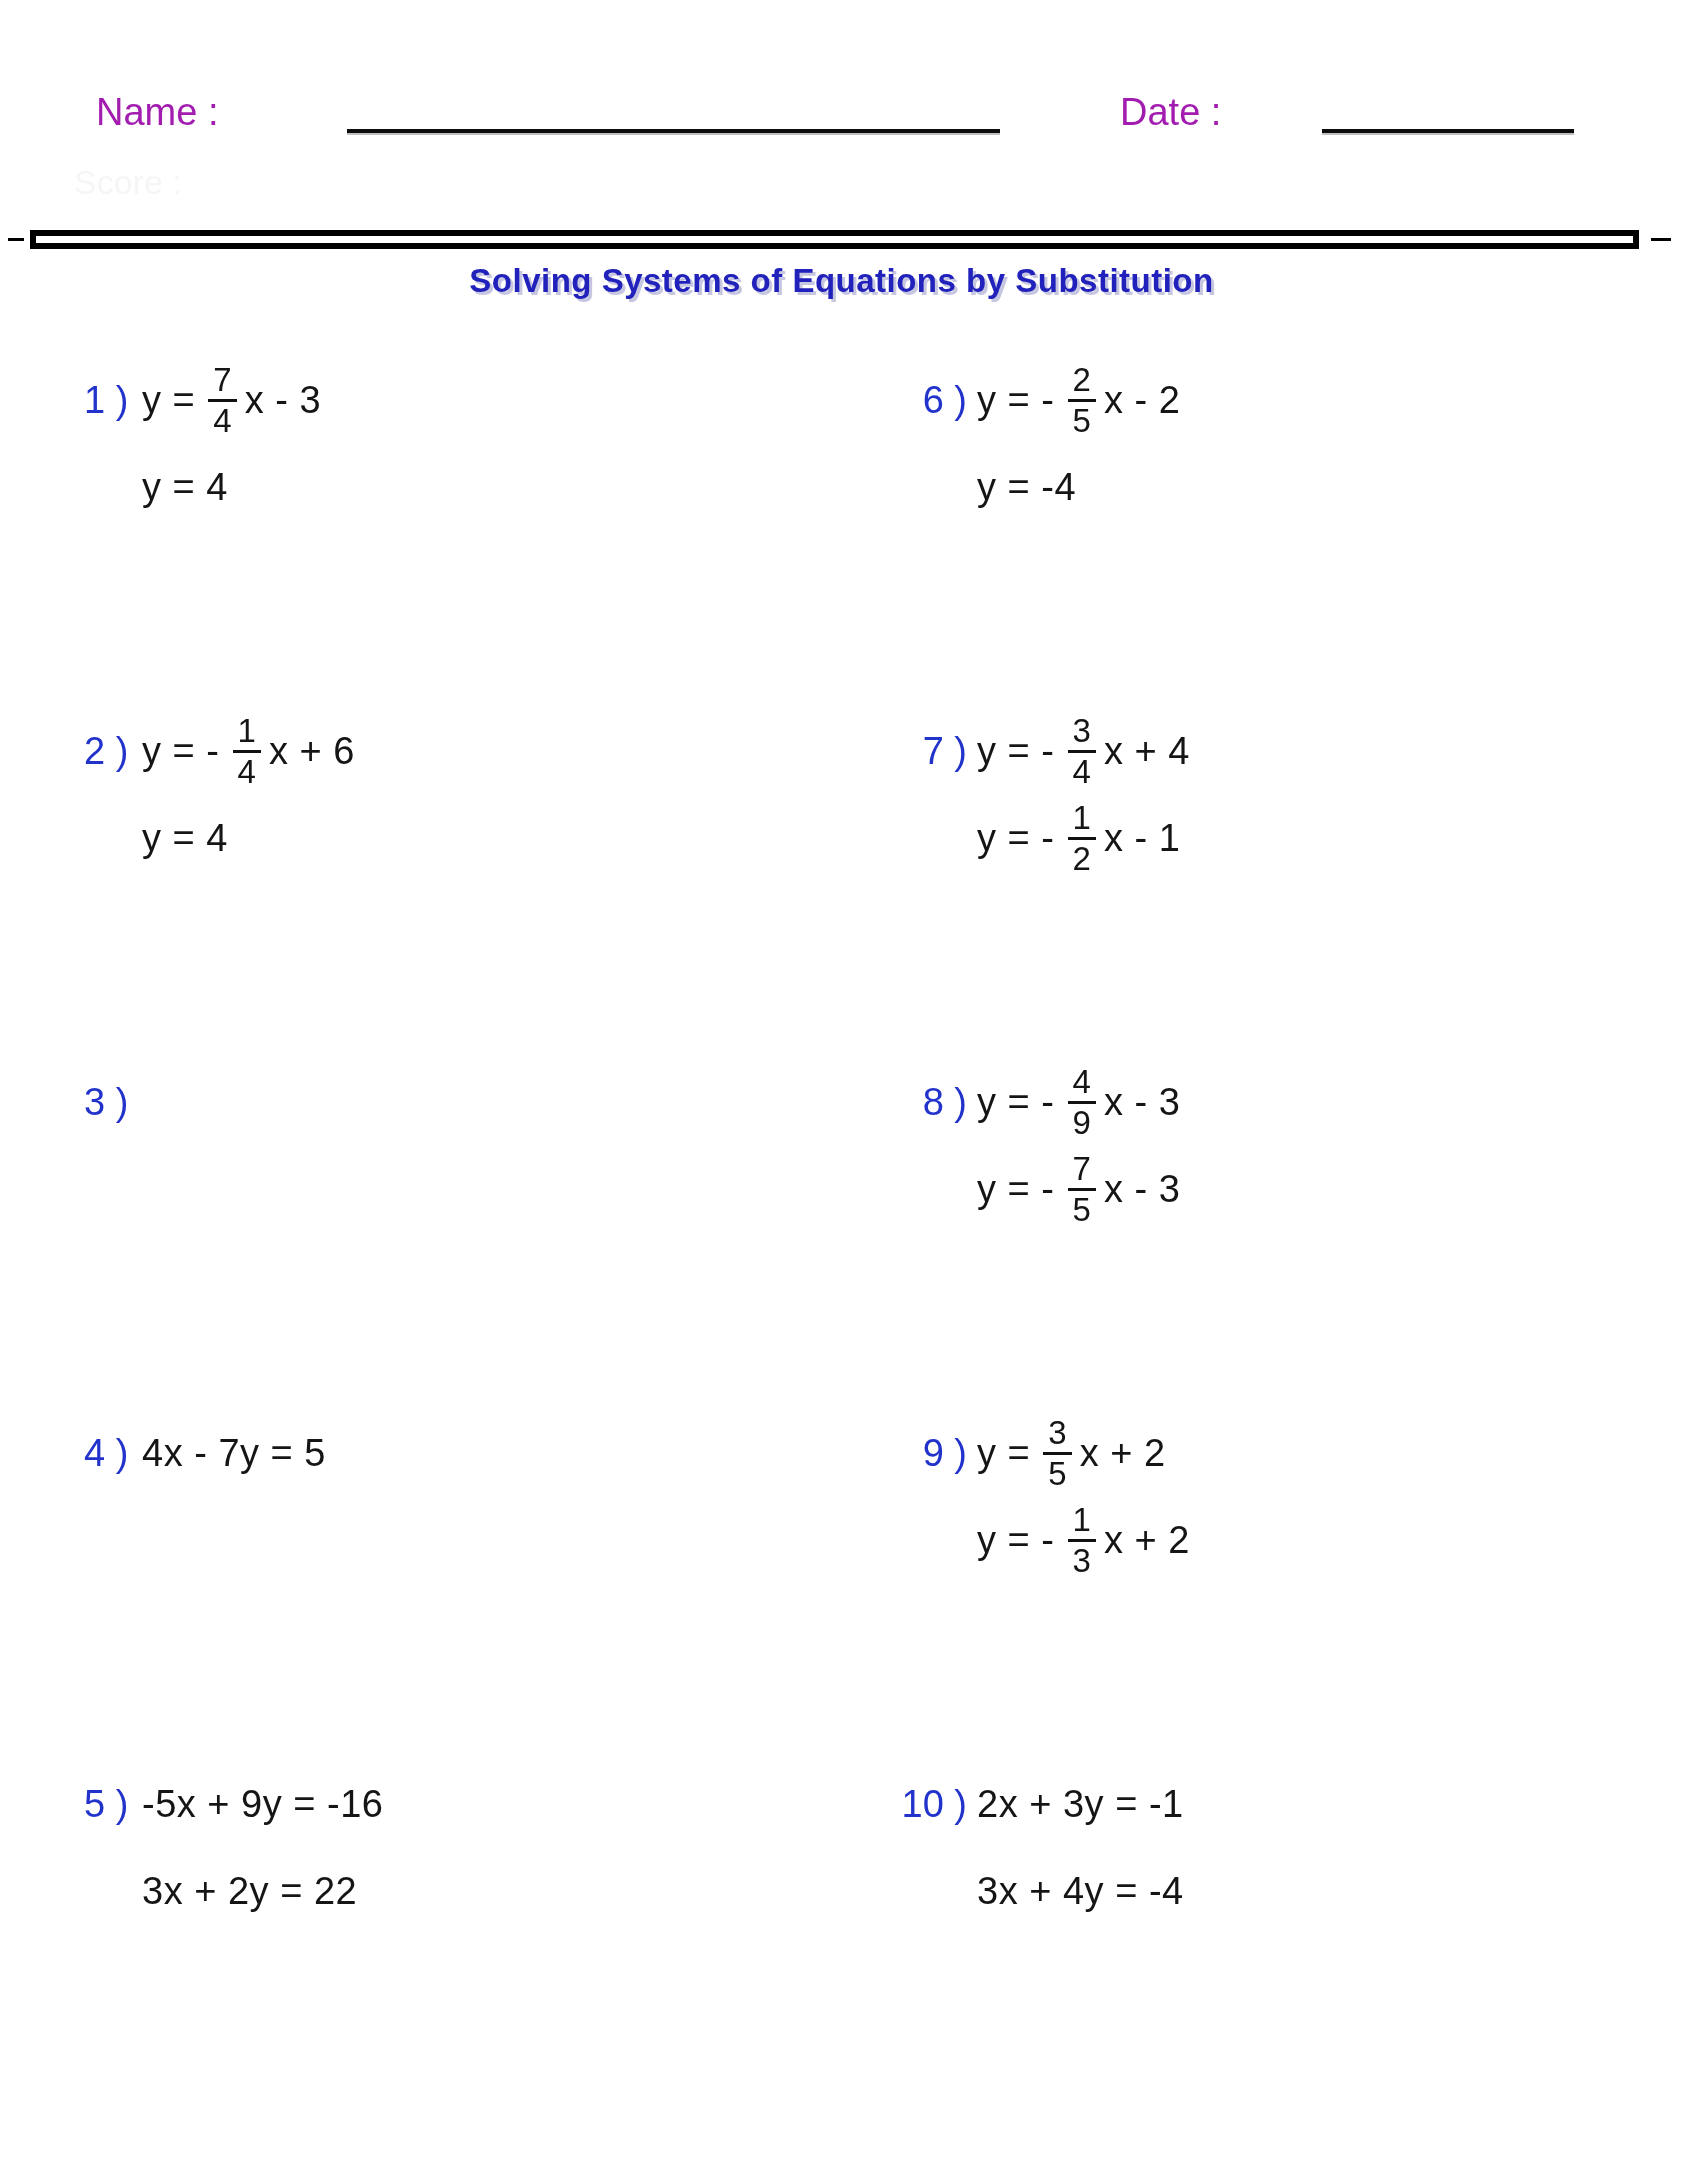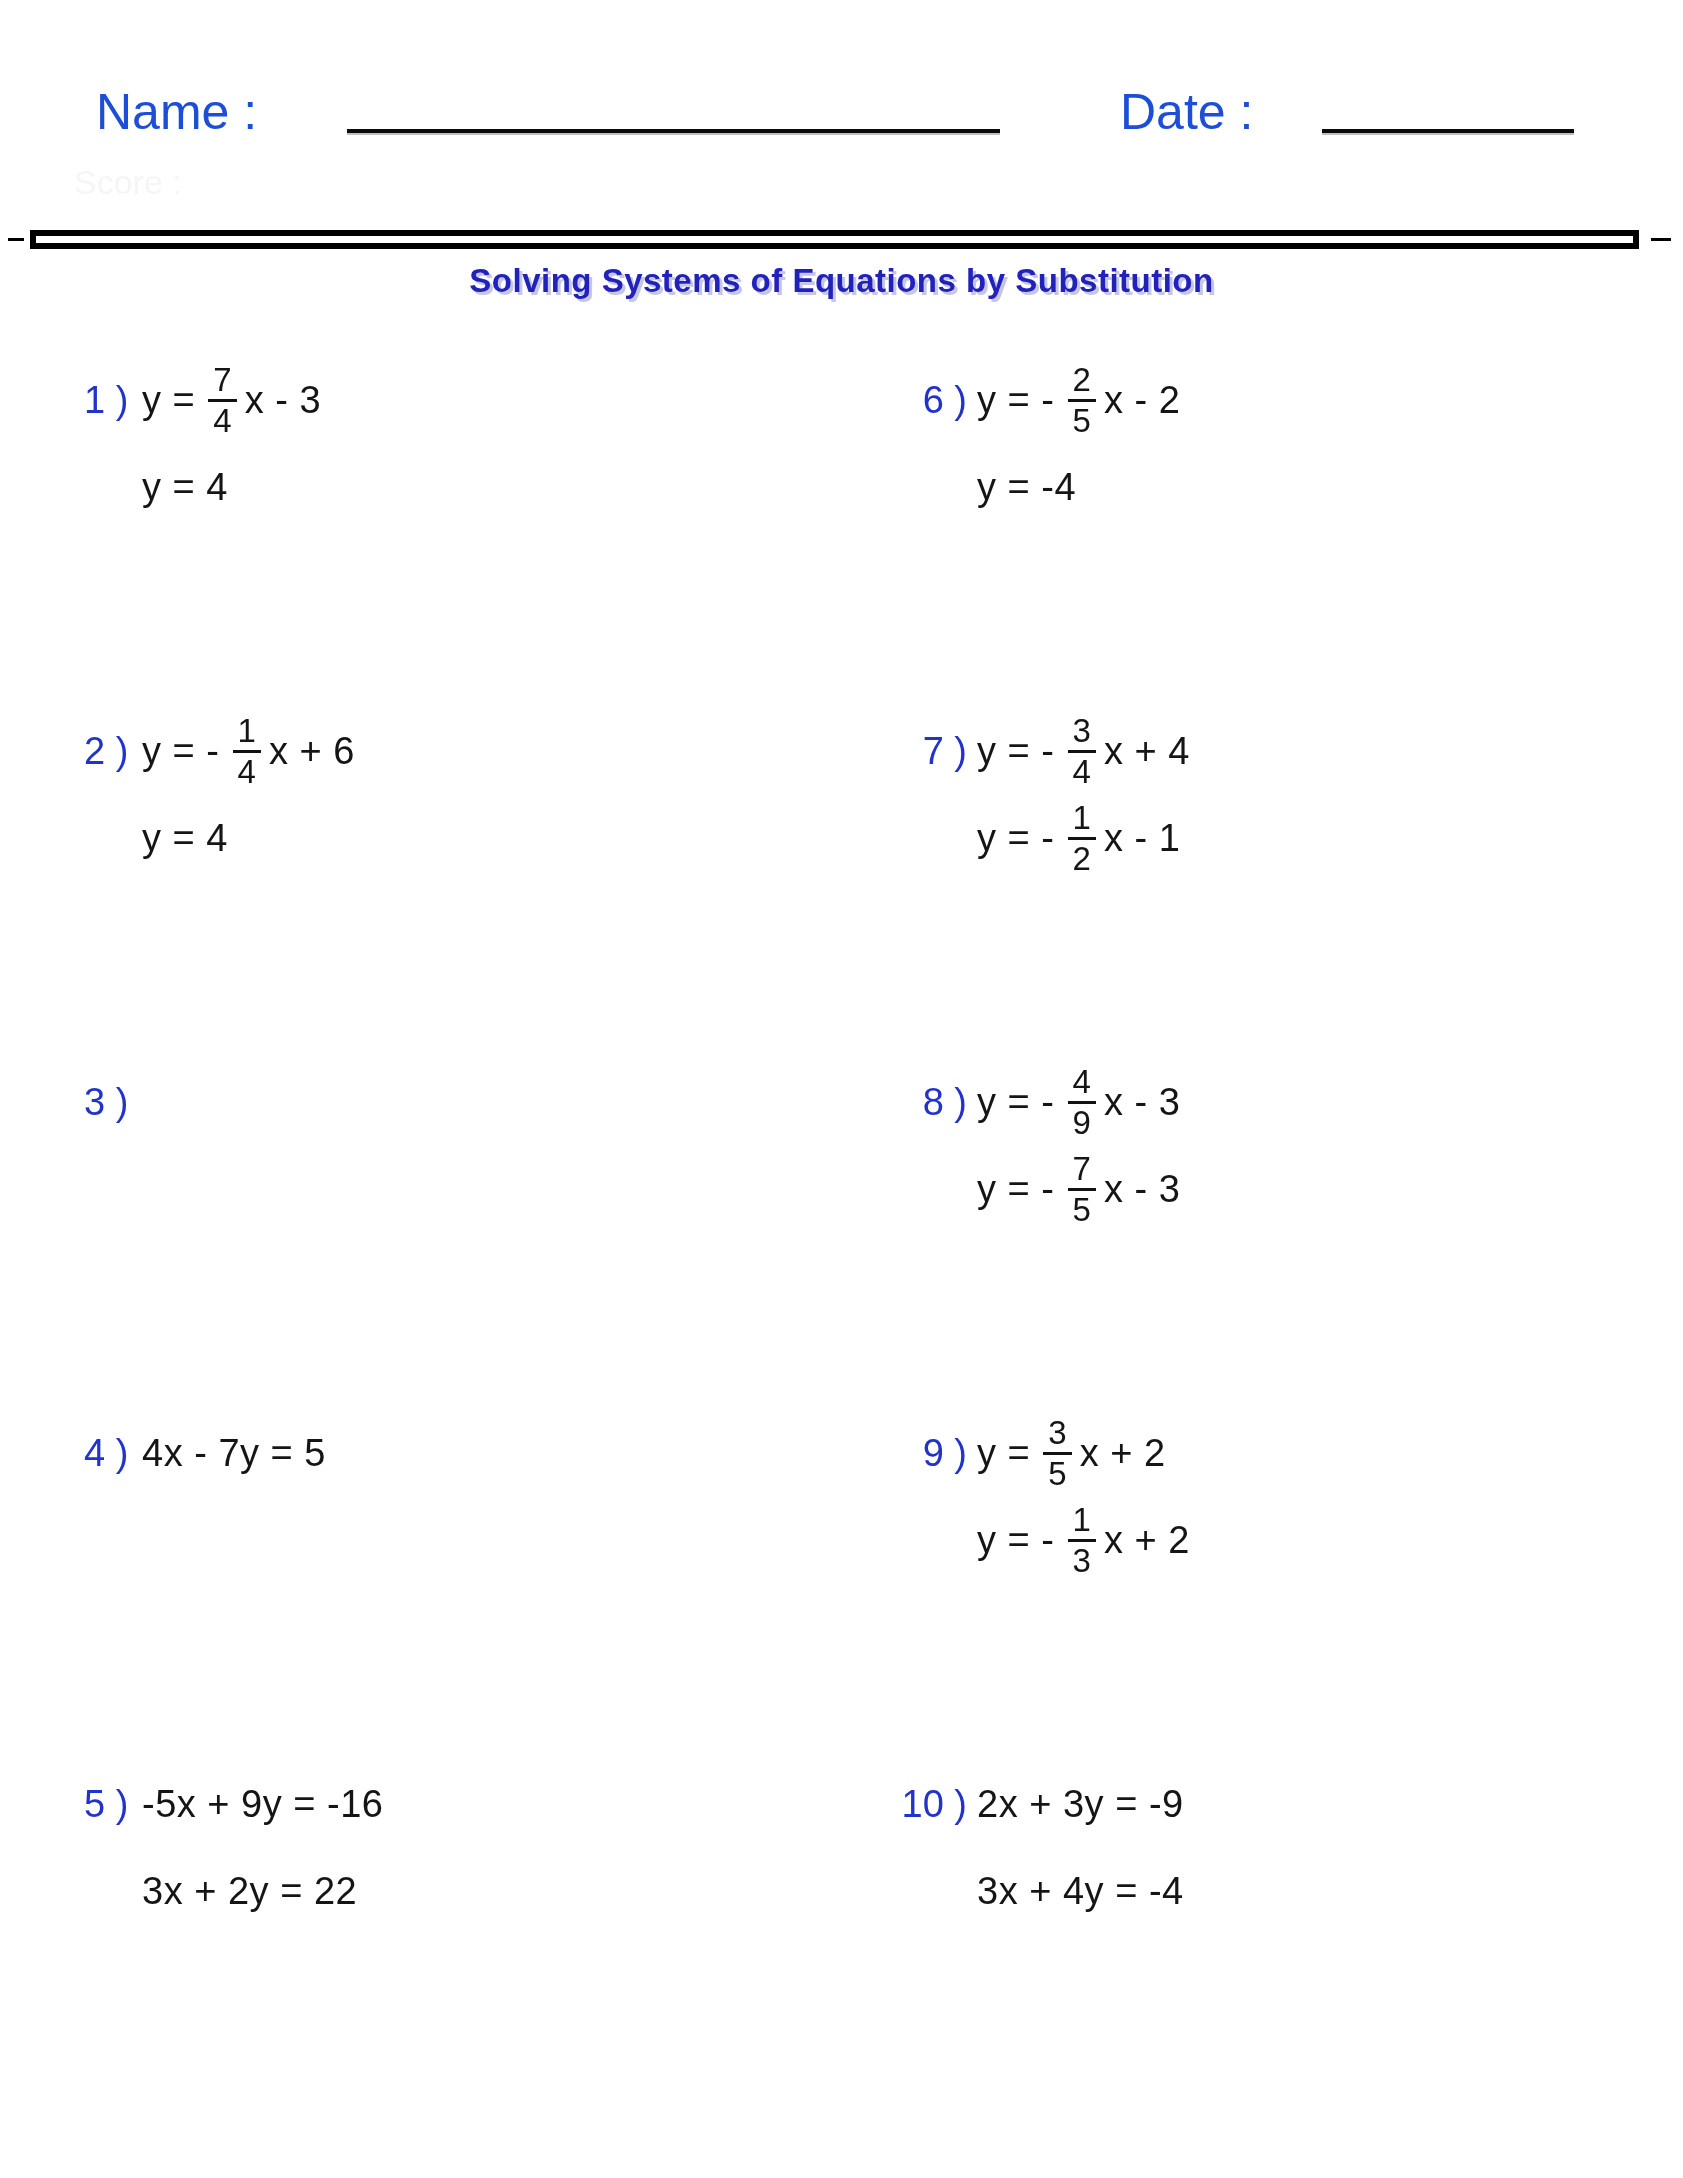--- a/index.html
+++ b/index.html
@@ -8,21 +8,21 @@
     width:1683px;height:2178px;
     background:#ffffff;
     font-family:"Liberation Sans", sans-serif;
     color:var(--ink,#151515);
     overflow:hidden;
     margin:0 auto;
   }
   
   .hdr-label{
     position:absolute;top:87px;
-    font-size:50px;line-height:50px;color:#1d4ed8;
+    font-size:38px;line-height:50px;color:#a21caf;
     white-space:pre;
   }
   .name-label{left:96px;}
   .date-label{left:1120px;}
   .write-line{
     position:absolute;top:129px;height:4px;background:#0c0c0c;
     box-shadow:0 2px 0 rgba(0,0,0,0.25);
   }
   .name-line{left:347px;width:653px;}
   .date-line{left:1322px;width:252px;}
@@ -225,21 +225,21 @@
               <span class="fden">3</span>
             </span>
             <span class="tseg">x + 2</span>
           </div>
         </div>
       </div>
       <div class="problem">
         <span class="pnum">10 )</span>
         <div class="eqs">
           <div class="eq">
-            <span class="tseg">2x + 3y = -9</span>
+            <span class="tseg">2x + 3y = -1</span>
           </div>
           <div class="eq">
             <span class="tseg">3x + 4y = -4</span>
           </div>
         </div>
       </div>
     </div>
 
 </div>
 

